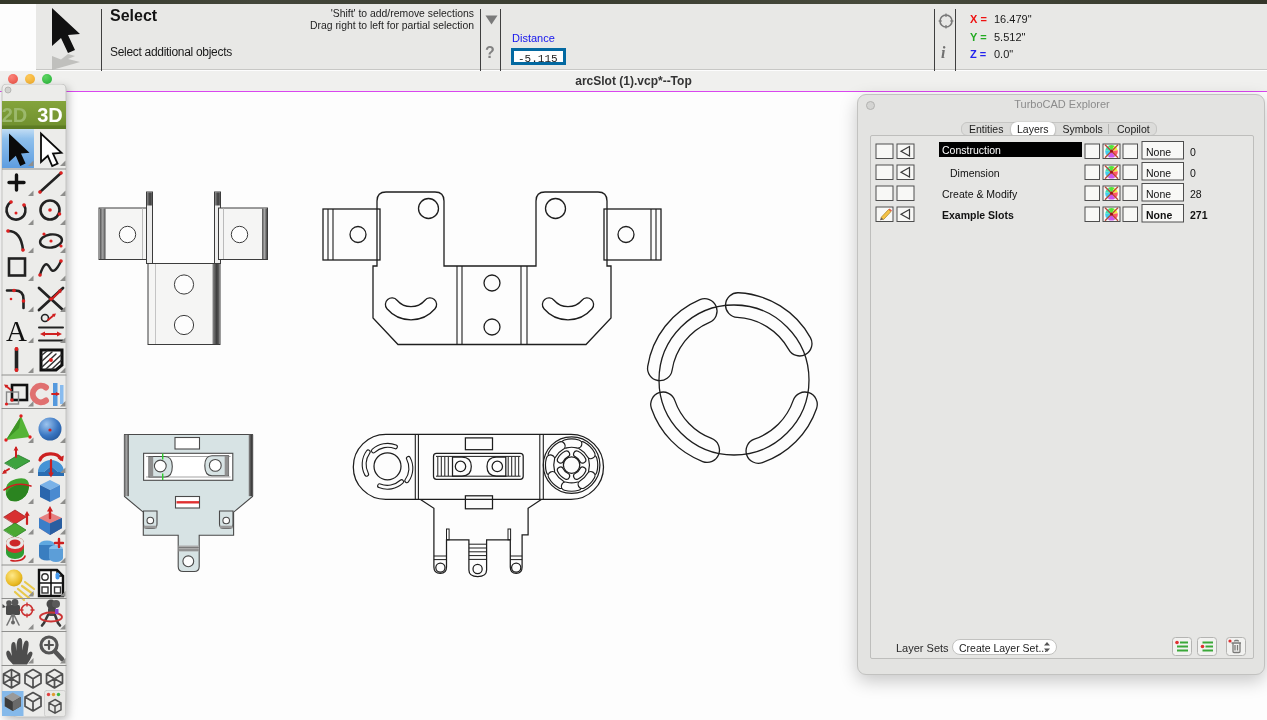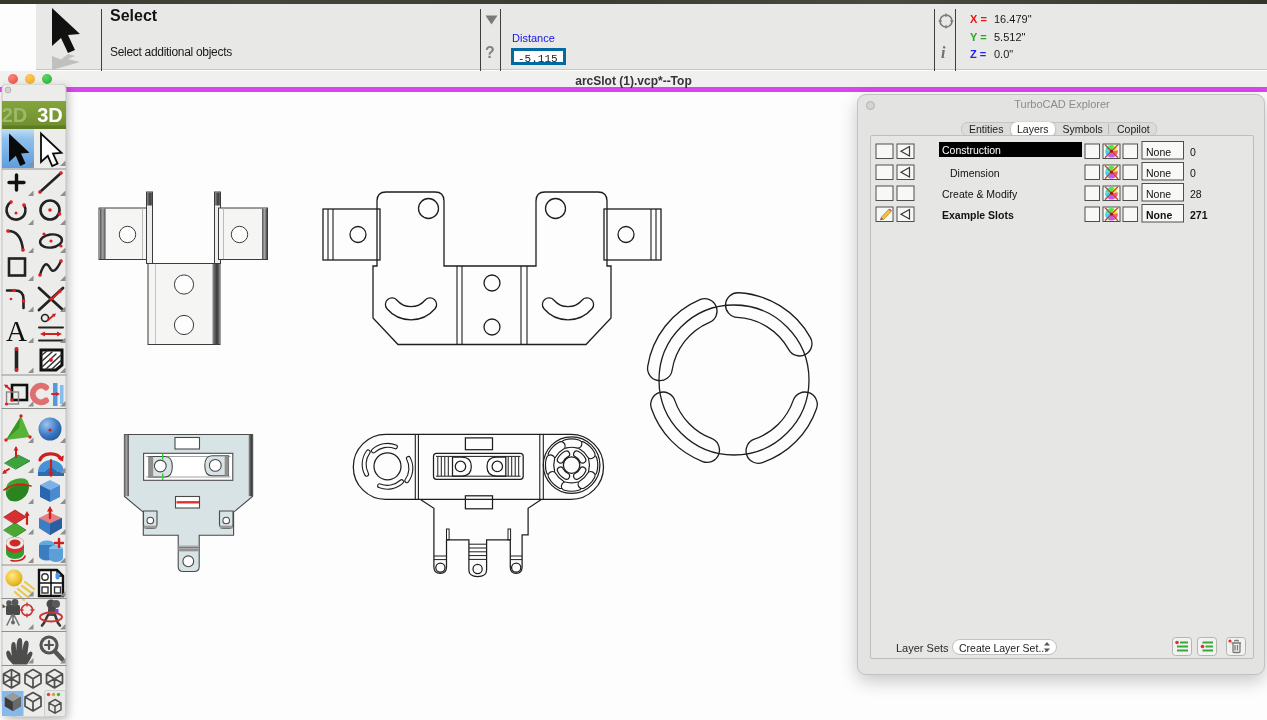--- a/index.html
+++ b/index.html
@@ -17,20 +17,21 @@
 
   <div class="abs" id="toolbar" style="left:0;top:4px;width:1267px;height:66px;background:#e8e8e6;border-bottom:1px solid #c7c7c5;margin-left:36px;">
 
     <svg class="abs" style="left:8px;top:2px" width="56" height="66" viewBox="0 0 56 66">
       <path d="M 8,2 L 8,40 L 17,32 L 24,47 L 31,44 L 24,29 L 36,28 Z" fill="#111"></path>
       <path d="M 8,64 L 8,50 L 17,53.5 L 24,48 L 31,50 L 24,53 L 36,56 Z" fill="#b5b5b3" opacity="0.8"></path>
     </svg>
     <div class="vsep" style="left:65px"></div>
     <div class="abs" style="left:74px;top:3px;font-size:16px;font-weight:bold;color:#141414;">Select</div>
     <div class="abs" style="left:74px;top:41px;font-size:12px;letter-spacing:-0.3px;color:#1a1a1a;">Select additional objects</div>
+    <div class="abs" style="left:190px;top:4px;width:248px;text-align:right;font-size:10.4px;color:#1e1e1e;line-height:12.4px;">'Shift' to add/remove selections<br>Drag right to left for partial selection</div>
     <div class="vsep" style="left:444px"></div>
     <svg class="abs" style="left:449px;top:11px" width="13" height="10" viewBox="0 0 13 10">
         <path d="M0.5,0.5 L12.5,0.5 L6.5,9.5 Z" fill="#7a7a7a"></path>
       </svg>
     <div class="abs" style="left:449px;top:40px;font-size:16px;font-weight:bold;color:#818181;">?</div>
     <div class="vsep" style="left:464px"></div>
     <div class="abs" style="left:476px;top:28px;font-size:11px;color:#1414ee;">Distance</div>
     <div class="abs" style="left:475px;top:44px;width:55px;height:17px;background:#fff;border:3px solid #0369a1;font-family:'Liberation Mono',monospace;font-size:11px;color:#222;padding:2px 0 0 4px;">-5.115</div>
     <div class="vsep" style="left:898px"></div>
     <svg class="abs" style="left:902px;top:9px" width="16" height="16" viewBox="0 0 16 16">
@@ -40,21 +41,21 @@
     <div class="abs" style="left:905px;top:40px;font-size:16px;font-weight:bold;font-style:italic;font-family:'Liberation Serif',serif;color:#707070;">i</div>
     <div class="vsep" style="left:919px"></div>
     <div class="abs" style="left:934px;top:9px;font-size:11px;font-weight:bold;color:#ee1111;">X =</div>
     <div class="abs" style="left:958px;top:9px;font-size:11px;color:#1a1a1a;">16.479"</div>
     <div class="abs" style="left:934px;top:27px;font-size:11px;font-weight:bold;color:#22aa22;">Y =</div>
     <div class="abs" style="left:958px;top:27px;font-size:11px;color:#1a1a1a;">5.512"</div>
     <div class="abs" style="left:934px;top:44px;font-size:11px;font-weight:bold;color:#2222ee;">Z =</div>
     <div class="abs" style="left:958px;top:44px;font-size:11px;color:#1a1a1a;">0.0"</div>
   </div>
 
-  <div class="abs" style="left:0;top:71px;width:1267px;height:21px;background:#f0f0ee;border-bottom:5px solid #d946ef;">
+  <div class="abs" style="left:0;top:71px;width:1267px;height:21px;background:#f0f0ee;border-bottom:1px solid #d946ef;">
     <div class="abs" style="left:8px;top:3px;width:10px;height:10px;border-radius:50%;background:radial-gradient(circle at 35% 30%,#f98379,#ee4d41);"></div>
     <div class="abs" style="left:25px;top:3px;width:10px;height:10px;border-radius:50%;background:radial-gradient(circle at 35% 30%,#fcc85a,#f3ab27);"></div>
     <div class="abs" style="left:42px;top:3px;width:10px;height:10px;border-radius:50%;background:radial-gradient(circle at 35% 30%,#5fd463,#24b437);"></div>
     <div class="abs" style="left:0;top:3px;width:1267px;text-align:center;font-size:12px;font-weight:bold;color:#343434;">arcSlot (1).vcp*--Top</div>
   </div>
 
   <div class="abs" style="left:0;top:92px;width:1267px;height:628px;background:#fdfdfd;"></div>
   <svg id="cadsvg" class="abs" style="left:0;top:92px" width="1267" height="628" viewBox="0 92 1267 628">
     <defs>
       <linearGradient id="dkband" x1="0" y1="0" x2="1" y2="0">

